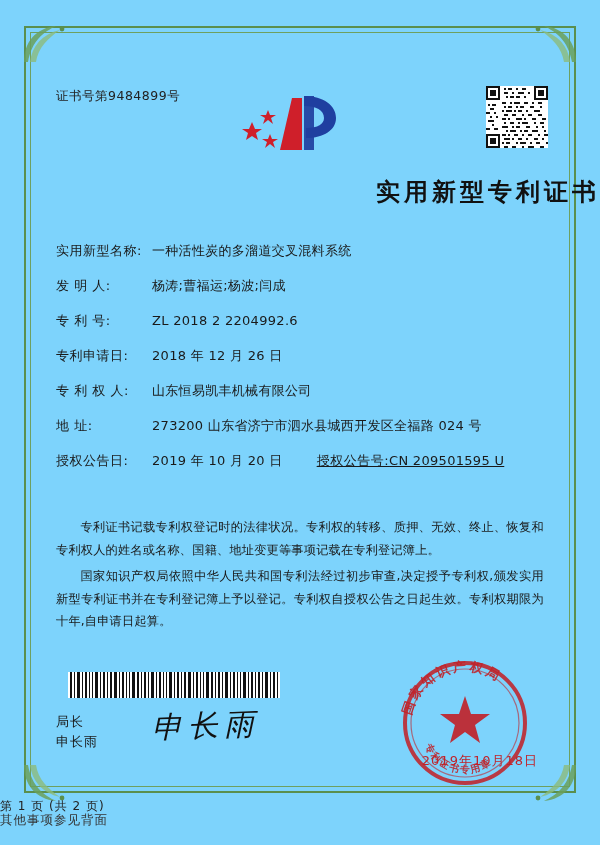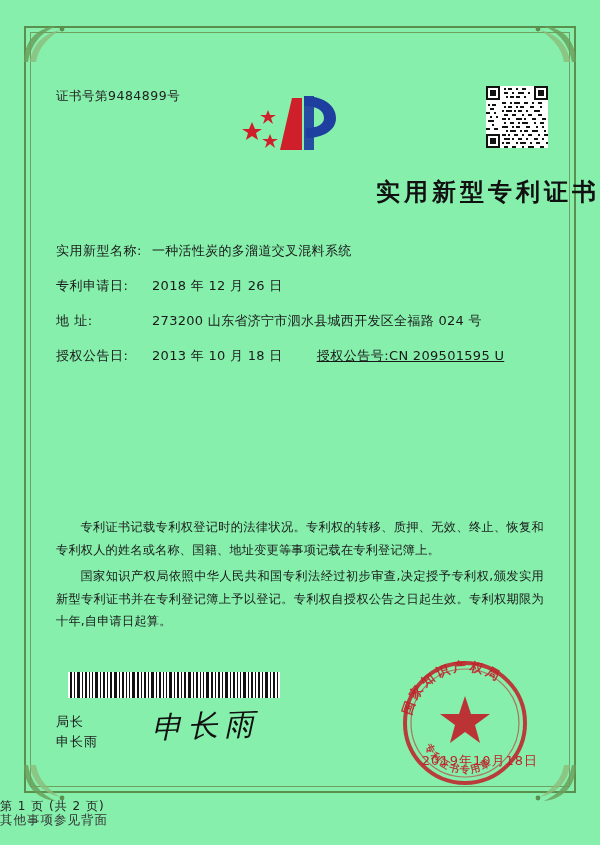--- a/index.html
+++ b/index.html
@@ -6,21 +6,21 @@
   body{
     width:600px;height:845px;
     background:#ffffff;
     font-family:"DejaVu Sans","Liberation Sans",sans-serif;
     color:#1a1a1a;
     position:relative;
     overflow:hidden;
   }
   .page{
     position:absolute;inset:0;
-    background:#86efac;
+    background:#7dd3fc;
   }
   
   .frame-outer{
     position:absolute;
     left:24px;top:26px;right:24px;bottom:52px;
     border:2px solid #5a8f4e;
     box-sizing:border-box;
   }
   .frame-inner{
     position:absolute;
@@ -305,36 +305,48 @@
 
   <div class="title">实用新型专利证书</div>
 
   <div class="fields">
 
     <div class="row">
       <span class="lbl lbl-w2">实用新型名称:</span>
       <span class="val">一种活性炭的多溜道交叉混料系统</span>
     </div>
 
-
+    <div class="row">
+      <span class="lbl lbl-w2">发 明 人:</span>
+      <span class="val">杨涛;曹福运;杨波;闫成</span>
+    </div>
+
+    <div class="row">
+      <span class="lbl lbl-w2">专 利 号:</span>
+      <span class="val">ZL 2018 2 2204992.6</span>
+    </div>
 
     <div class="row">
       <span class="lbl lbl-w2">专利申请日:</span>
       <span class="val">2018 年 12 月 26 日</span>
     </div>
 
+    <div class="row">
+      <span class="lbl lbl-w2">专 利 权 人:</span>
+      <span class="val">山东恒易凯丰机械有限公司</span>
+    </div>
 
     <div class="row">
       <span class="lbl lbl-w2">地 址:</span>
       <span class="val">273200 山东省济宁市泗水县城西开发区全福路 024 号</span>
     </div>
 
     <div class="row two">
       <span class="lbl lbl-w2">授权公告日:</span>
-      <span class="val">2013 年 10 月 18 日</span>
+      <span class="val">2019 年 10 月 20 日</span>
       <span class="seg2">
         <span class="lbl">授权公告号:</span>
         <span class="val">CN 209501595 U</span>
       </span>
     </div>
 
   </div>
 
   <div class="para">
     <p>专利证书记载专利权登记时的法律状况。专利权的转移、质押、无效、终止、恢复和专利权人的姓名或名称、国籍、地址变更等事项记载在专利登记簿上。</p>

